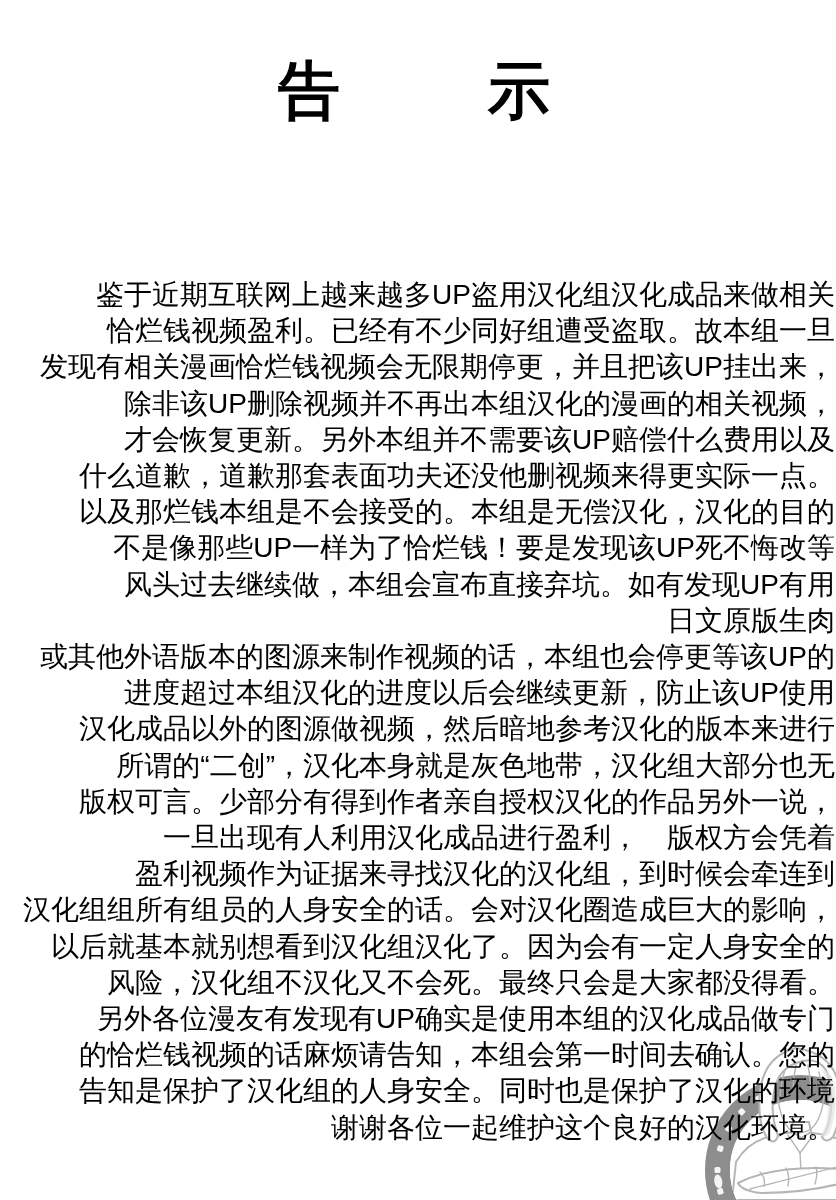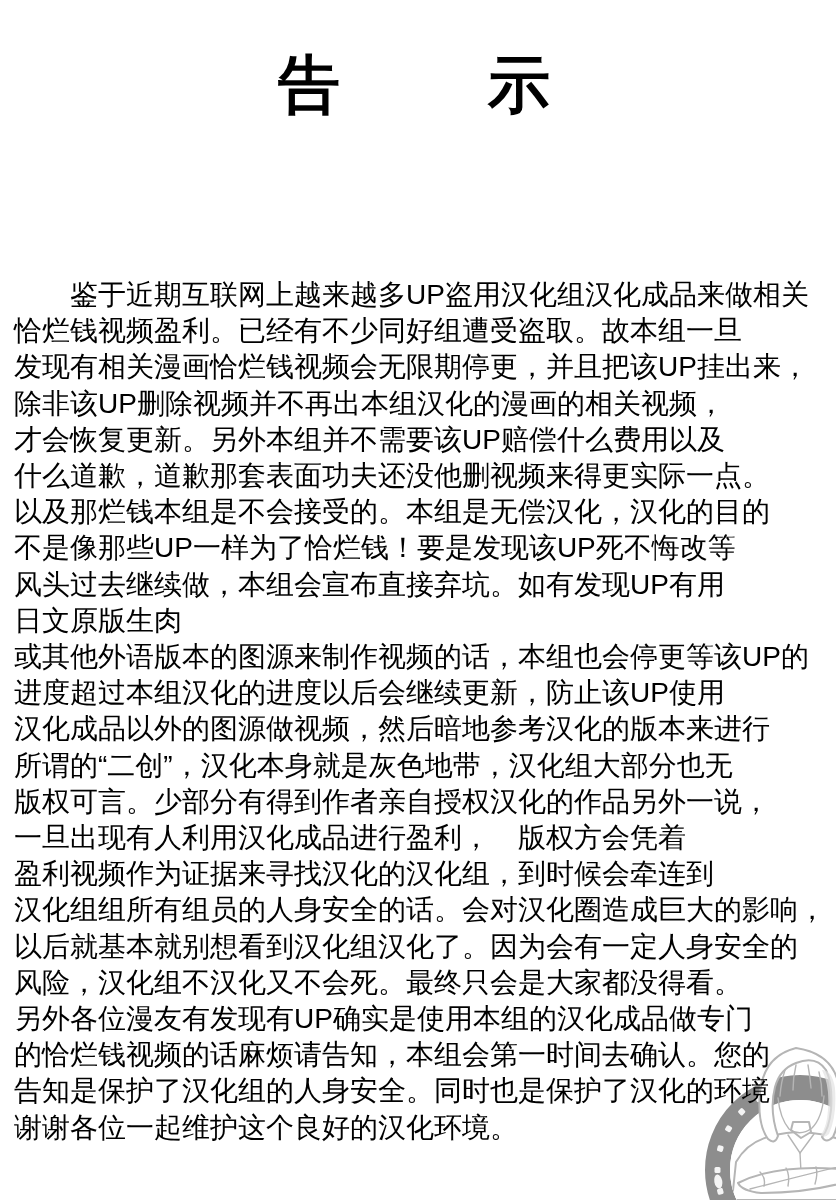--- a/index.html
+++ b/index.html
@@ -8,21 +8,21 @@
     width: 836px;
     height: 1200px;
     margin: 0 auto;
     background: var(--background, #ffffff);
     overflow: hidden;
     font-family: "Liberation Sans", sans-serif;
     color: var(--text, #000000);
   }
   .title {
     position: absolute;
-    top: 54px;
+    top: 60px;
     left: 0;
     width: 100%;
     margin: 0;
     text-align: center;
     font-size: 62px;
     line-height: 1;
     font-weight: 800;
     letter-spacing: 8px;
     white-space: pre;
     z-index: 2;
@@ -32,20 +32,21 @@
     position: absolute;
     top: 277px;
     left: 14px;
     width: 821px;
     font-size: 28px;
     line-height: 36.2px;
     font-weight: 500;
     white-space: pre;
     z-index: 2;
     color: var(--text, #000000);
+    text-align: right;
   }
   .badge {
     position: absolute;
     right: 0;
     bottom: 0;
     width: 146px;
     height: 160px;
     z-index: 1;
   }
   .badge svg { display: block; }

